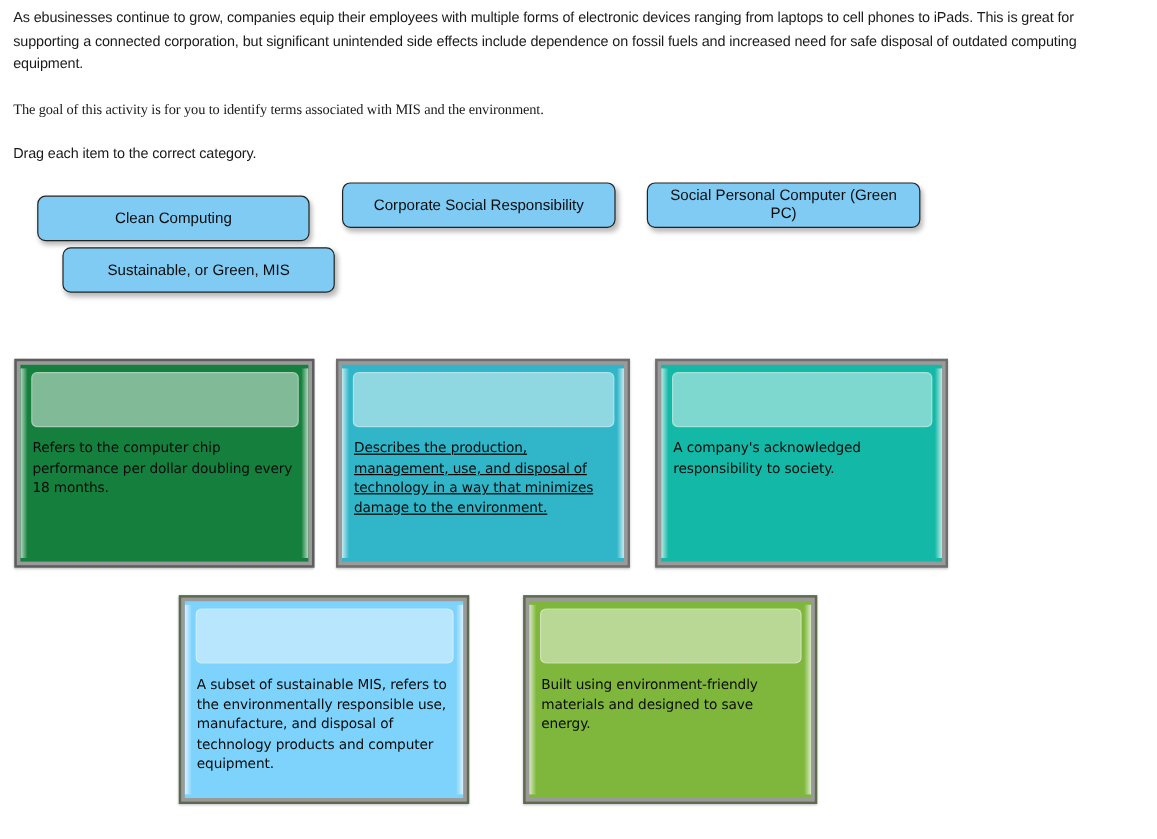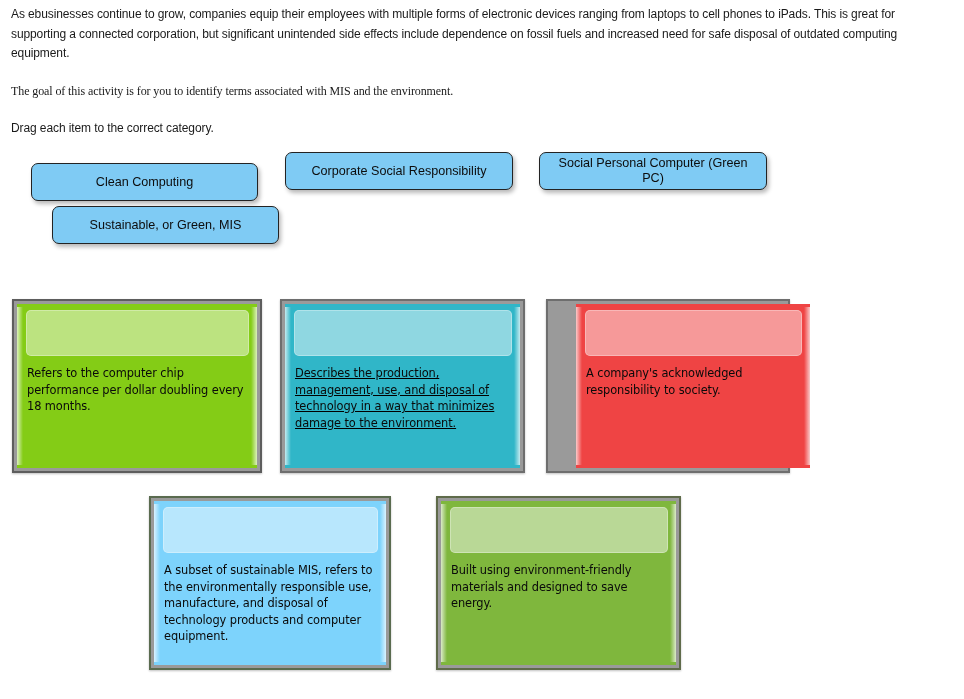--- a/index.html
+++ b/index.html
@@ -122,23 +122,23 @@
     font-family: "DejaVu Sans", sans-serif;
     font-size: 11.4px;
     line-height: 16.5px;
     color: #0a0a0a;
     letter-spacing: -0.1px;
     padding-left: 2px;
     padding-right: 2px;
   }
 
   
-  .card.blue   .card-inner { background: #84cc16; }
+  .card.blue   .card-inner { background: #15803d; }
   .card.teal   .card-inner { background: #30b6c8; }
-  .card.green  .card-inner { background: #ef4444; margin-left: 25px; }
+  .card.green  .card-inner { background: #14b8a6; }
   .card.green2 .card-inner { background: #7dd3fc; }
   .card.olive  .card-inner { background: #7fb73d; }
 
   .card.blue   { border-color: #5d5d5d; }
   .card.teal   { border-color: #6e6e6e; }
   .card.green  { border-color: #6e6e6e; }
   .card.green2 { border-color: #5a6b4f; }
   .card.olive  { border-color: #5f6b4a; margin-left: 24px; }
 
   

